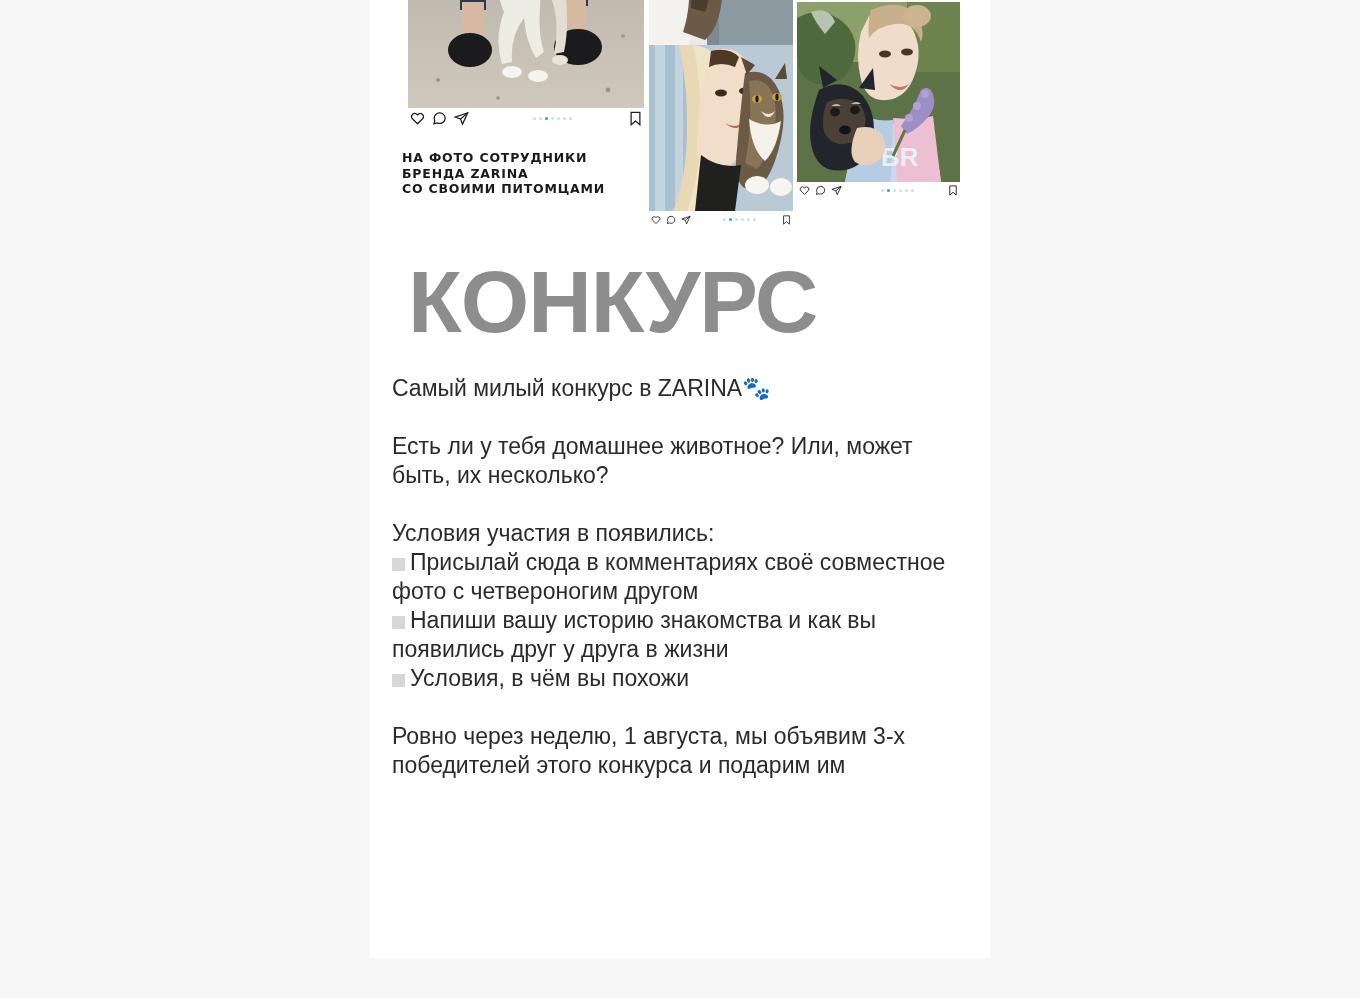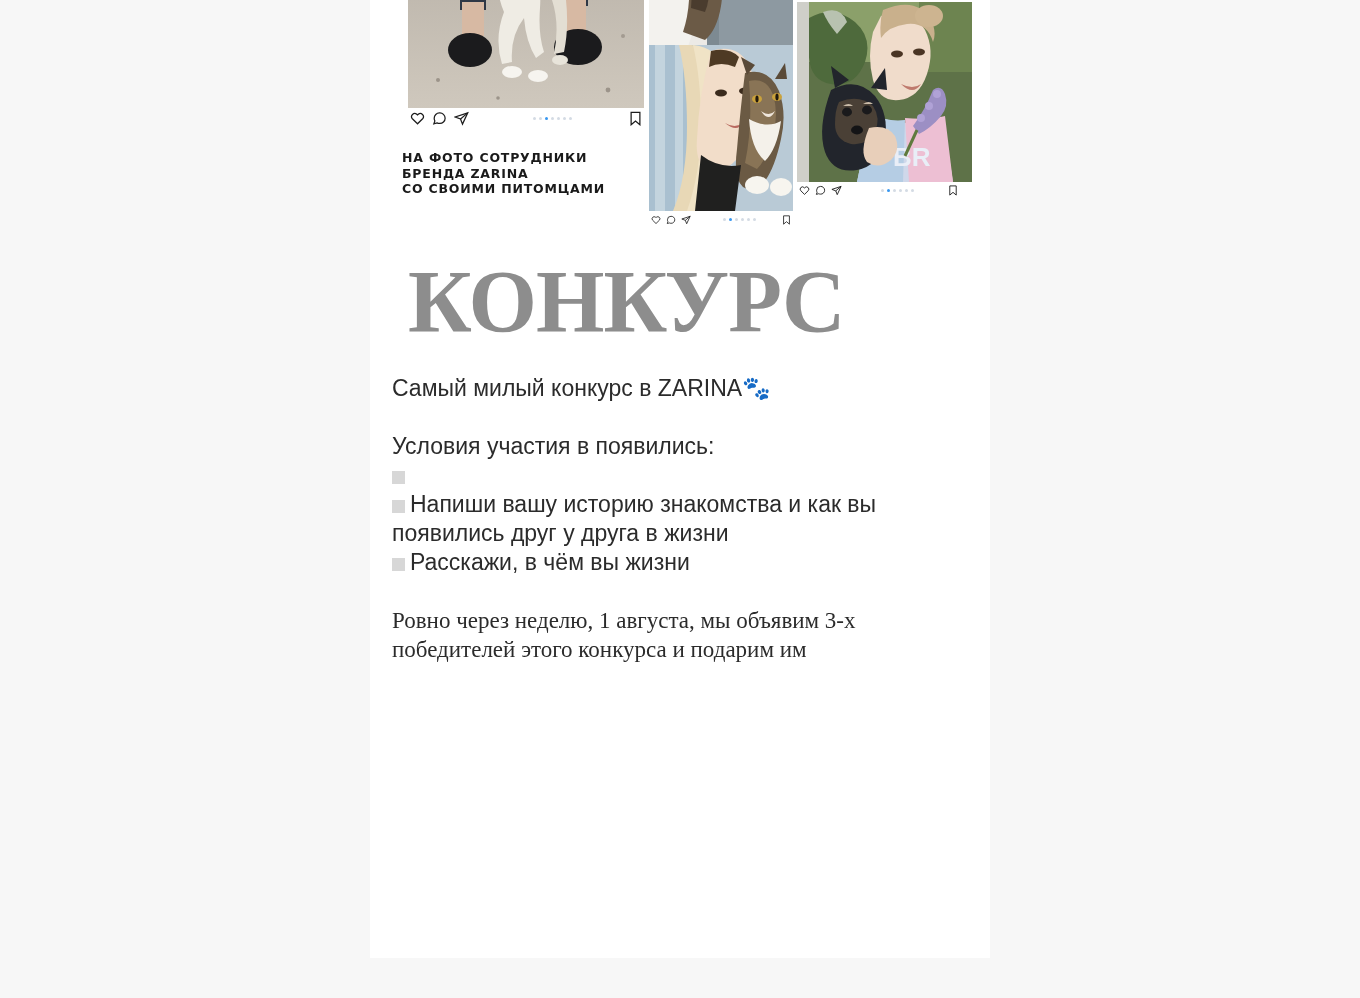--- a/index.html
+++ b/index.html
@@ -86,21 +86,21 @@
 
   
   #post-left   { left: 38px;  top: -60px;  width: 236px; }
   #post-mid-a  { left: 279px; top: -70px;  width: 144px; }
   #post-mid-b  { left: 279px; top: 45px;   width: 144px; }
   #post-right  { left: 427px; top: -14px;  width: 163px; }
 
   #post-left .ig-photo   { height: 168px; }
   #post-mid-a .ig-photo  { height: 122px; }
   #post-mid-b .ig-photo  { height: 166px; }
-  #post-right .ig-photo  { height: 180px; padding-left: 12px; }
+  #post-right .ig-photo  { height: 180px; }
 
   #post-mid-a .ig-actions, #post-mid-b .ig-actions,
   #post-right .ig-actions { height: 17px; transform-origin: left center; }
   #post-mid-a .ig-actions .ic, #post-mid-b .ig-actions .ic { width:10px;height:10px;margin-right:5px;}
   #post-mid-a .ig-save, #post-mid-b .ig-save { width:9px;height:10px;}
   #post-right .ig-actions .ic { width:11px;height:11px;margin-right:5px;}
   #post-right .ig-save { width:10px;height:11px;}
   #post-right .ig-actions.top { height: 16px; }
 
   
@@ -115,39 +115,39 @@
     letter-spacing: 0.8px;
     color: #1a1a1a;
     white-space: pre-line;
     text-transform: uppercase;
   }
 
   
   .headline {
     margin: 6px 0 0 0;
     padding: 0 0 0 38px;
-    font-family: Liberation Serif, serif;
+    font-family: Liberation Sans, sans-serif;
     font-weight: 700;
     font-size: 88px;
     line-height: 96px;
     letter-spacing: -1px;
     color: #8d8d8d;
   }
 
   
   .body-copy {
     padding: 24px 30px 0 22px;
     font-size: 23px;
     line-height: 29px;
     color: #2b2b2b;
   }
   .body-copy p {
     margin: 0 0 29px 0;
   }
-  .body-copy p:last-child { margin-bottom: 0; font-family: Liberation Serif, serif; }
+  .body-copy p:last-child { margin-bottom: 0; }
   .emoji { font-family: "DejaVu Sans", sans-serif; }
   .tofu {
     display: inline-block;
     width: 13px;
     height: 13px;
     background: #d7d7d7;
     vertical-align: -1px;
     margin-right: 5px;
   }
 </style>
@@ -422,24 +422,25 @@
 БРЕНДА ZARINA
 СО СВОИМИ ПИТОМЦАМИ</div>
   </div>
 
   <div class="headline">КОНКУРС</div>
 
   <div class="body-copy">
 
     <p><span>Самый милый конкурс в ZARINA</span><span class="emoji paw-emoji-wrap">🐾</span></p>
 
+    <p>Есть ли у тебя домашнее животное? Или, может быть, их несколько?</p>
 
 
     <p>
       <span>Условия участия в появились:</span><br>
-      <span class="tofu"></span><br>
+      <span class="tofu"></span><span>Присылай сюда в комментариях своё совместное фото с четвероногим другом</span><br>
       <span class="tofu"></span><span>Напиши вашу историю знакомства и как вы появились друг у друга в жизни</span><br>
-      <span class="tofu"></span><span>Расскажи, в чём вы жизни</span>
+      <span class="tofu"></span><span>Условия, в чём вы похожи</span>
     </p>
 
     <p>Ровно через неделю, 1 августа, мы объявим 3-х победителей этого конкурса и подарим им</p>
   </div>
 </div>
 
 </body></html>

